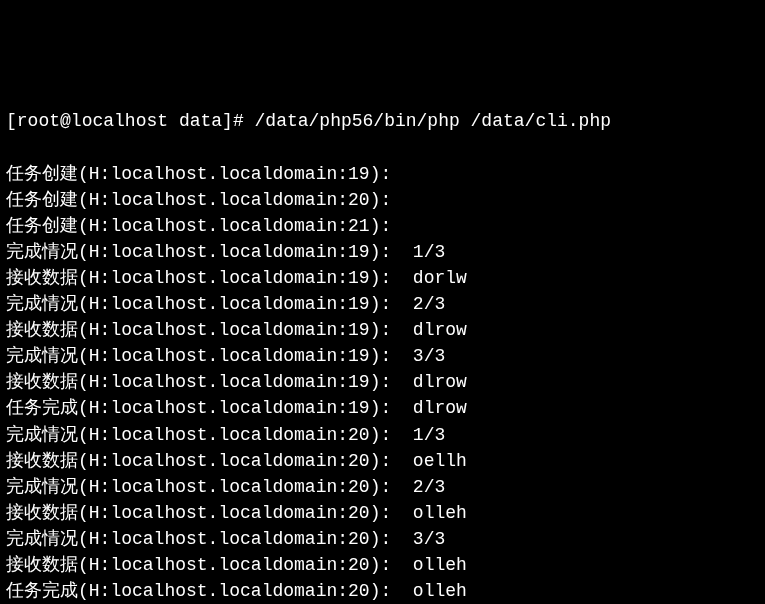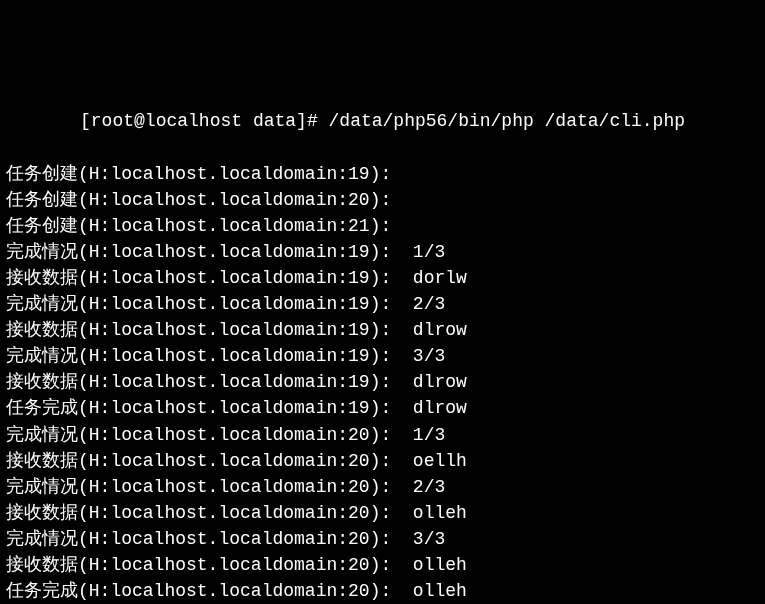--- a/index.html
+++ b/index.html
@@ -14,21 +14,20 @@
       font-size: 18px;
       line-height: 1.45;
       padding: 4px 6px;
       width: 765px;
       height: 604px;
       overflow: hidden;
       white-space: pre;
     }
     .terminal-line {
       display: block;
-      text-align: center;
     }
     .prompt-user {
       color: #ffffff;
     }
   </style>
 </head>
 <body>
 
 
 

